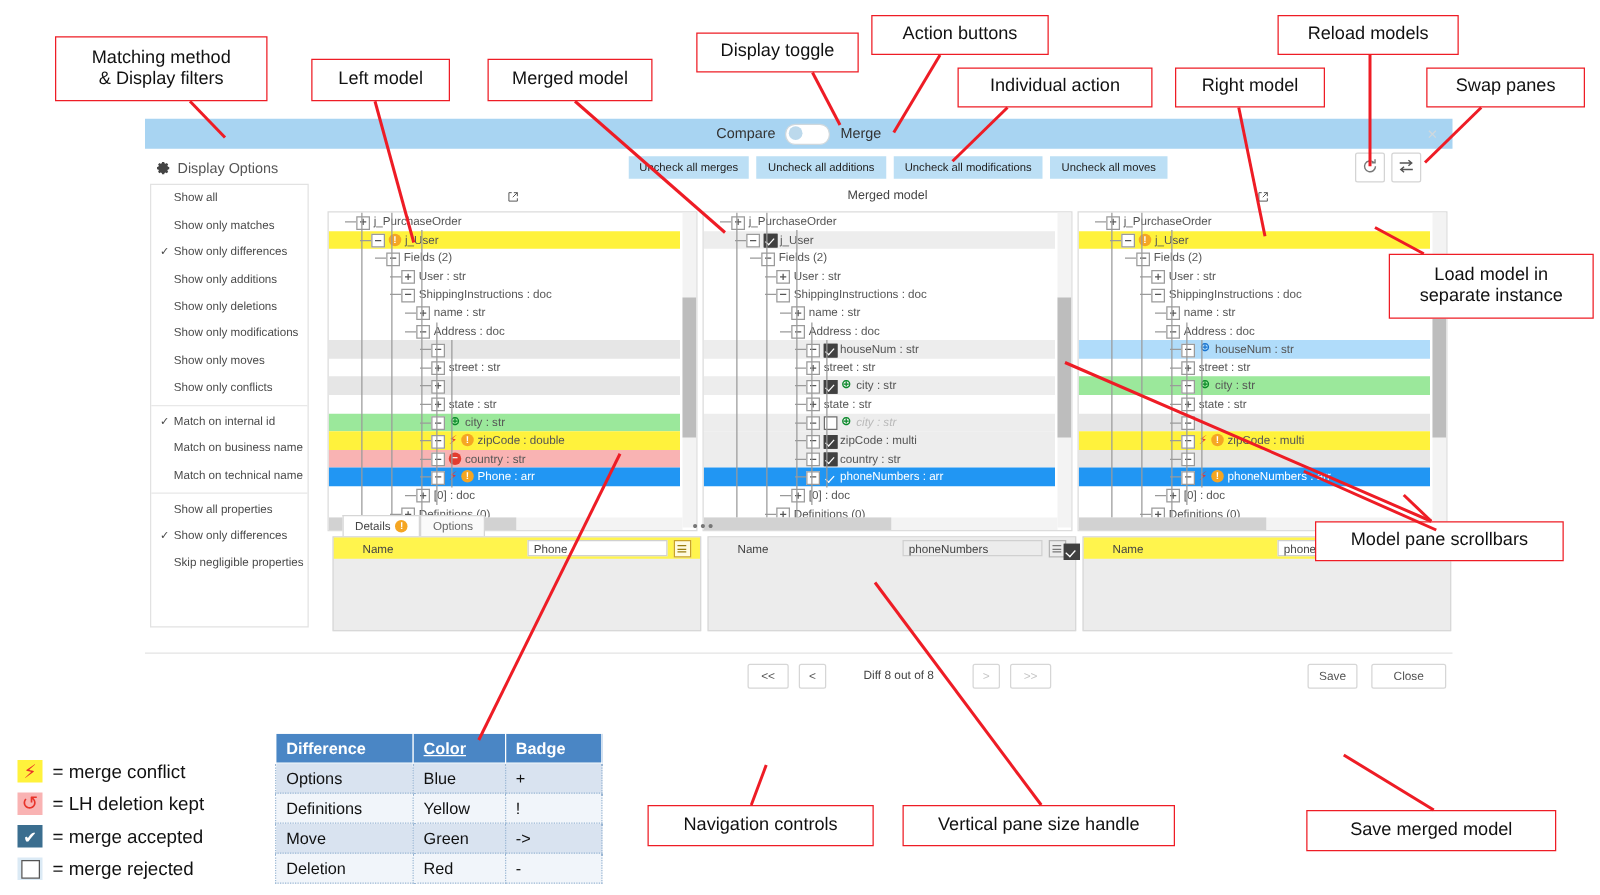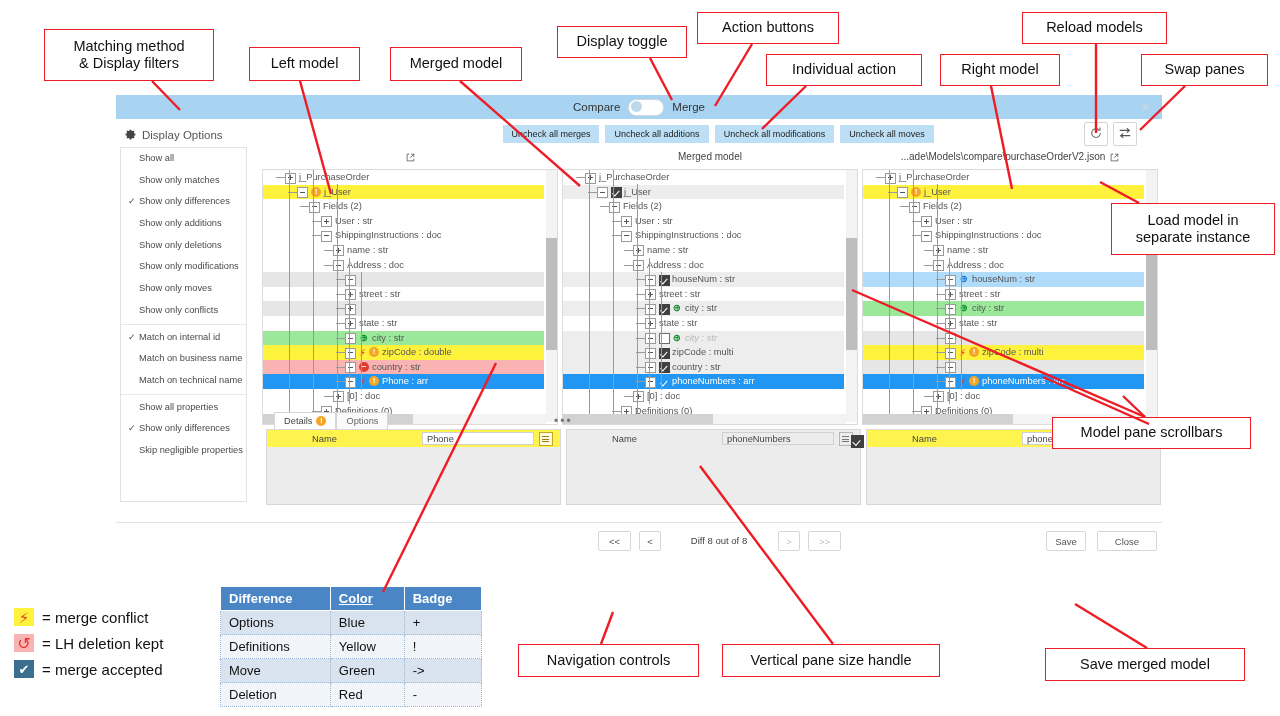--- a/index.html
+++ b/index.html
@@ -82,21 +82,21 @@
   
   .details{position:absolute;left:4px;top:317px;width:1038px;height:100px;}
   .tabs{position:absolute;left:154px;top:0;display:flex;}
   .tab{height:16px;line-height:16px;padding:0 9px;font-size:9.3px;color:#444;
      border:1px solid #d6d6d6;border-bottom:none;background:#fff;cursor:pointer;
      display:flex;align-items:center;gap:4px;}
   .tab.inactive{background:#fafafa;color:#666;}
   .dbox{position:absolute;top:17px;height:74px;background:#ececec;border:1px solid #d8d8d8;}
   .drow{height:17px;background:#fff44d;display:flex;align-items:center;position:relative;}
   .drow.plain{background:#ececec;}
-  .dlabel{font-size:9.3px;color:#444;padding-left:6px;margin-left:39px;}
+  .dlabel{font-size:9.3px;color:#444;padding-left:23px;}
   .dfield{position:absolute;height:13px;background:#fff;border:1px solid #d0d0d0;
      font-size:9.3px;color:#444;line-height:13px;padding-left:4px;box-sizing:border-box;}
   .dmenu{position:absolute;width:12px;height:12px;border:1px solid #c9a227;background:#fffbe0;}
   .dmenu i{position:absolute;left:2px;width:7px;height:1px;background:#9a7d10;}
   .ellipsis{position:absolute;left:434px;top:2px;font-size:12px;color:#777;letter-spacing:2px;cursor:pointer;}
   .merge-chk{position:absolute;left:731px;top:23px;width:11px;height:11px;background:#404040;border:1px solid #404040;}
   .merge-chk::after{content:"";position:absolute;left:2px;top:1.5px;width:3.5px;height:6px;
      border:solid #fff;border-width:0 1.5px 1.5px 0;transform:rotate(42deg);}
 
   
@@ -429,21 +429,20 @@
           <div class="vthumb" style="top:68px;height:112px"></div>
         </div>
       <div class="hscroll">
           <div class="hthumb" style="width:150px"></div>
         </div>
     </div>
   </div>
 
   <div class="pane" style="left:746px">
     <div class="pane-title">
-      <span>...ade\Models\compare\purchaseOrderV2.json</span>
       <svg width="9" height="9" viewBox="0 0 16 16" style="cursor:pointer">
         <path d="M6 2H2v12h12v-4" fill="none" stroke="#555" stroke-width="1.4"></path>
         <path d="M9 2h5v5M14 2 7.5 8.5" fill="none" stroke="#555" stroke-width="1.4"></path>
       </svg>
     </div>
     <div class="tree">
       <div class="treeinner" id="tree-right">
           <div class="trow">
             <span class="elbow" style="left: 13px; width: 9px;"></span>
             <span class="exp plus" style="left: 22px;"></span>
@@ -627,20 +626,26 @@
       <div class="liglyph g-red">
         <span style="color:#e8342a;font-size:16px;line-height:15px">↺</span>
       </div>
       <span class="litext">= LH deletion kept</span>
     </div>
     <div class="lirow">
       <div class="liglyph g-chk">
         <span style="color:#fff;font-size:13px;line-height:13px">✔</span>
       </div>
       <span class="litext">= merge accepted</span>
+    </div>
+    <div class="lirow">
+      <div class="liglyph g-wrapblue">
+        <span class="g-empty" style="display:block"></span>
+      </div>
+      <span class="litext">= merge rejected</span>
     </div>
   </div>
 
 <table class="legtable">
   <thead>
       <tr id="legend-head">
         <th>Difference</th>
         <th class="col-color">Color</th>
         <th>Badge</th>
       </tr>

